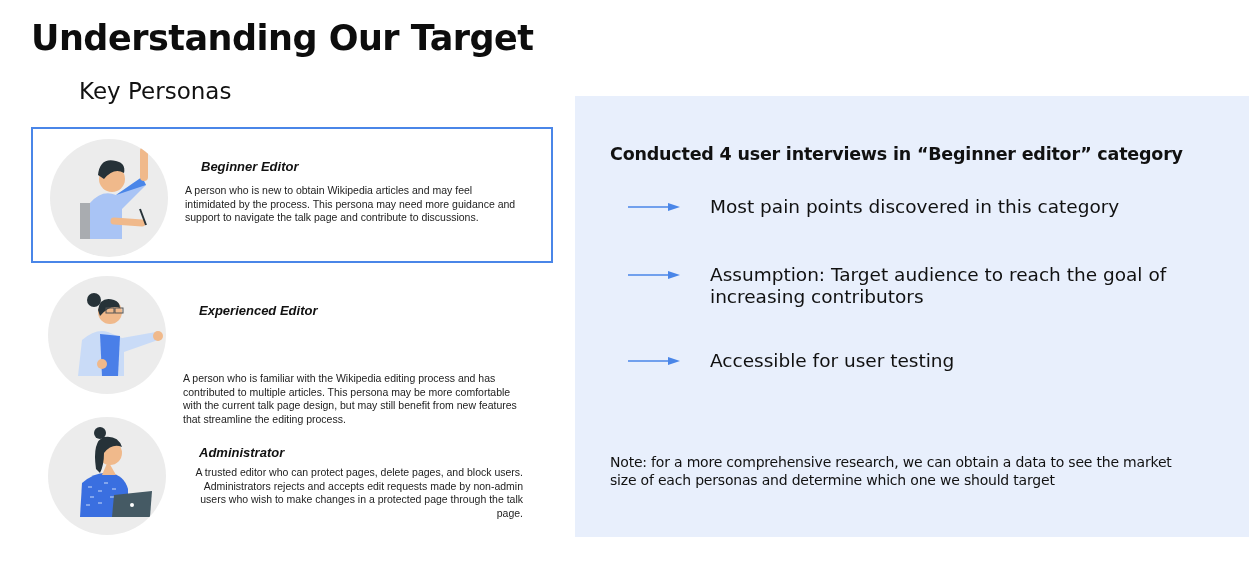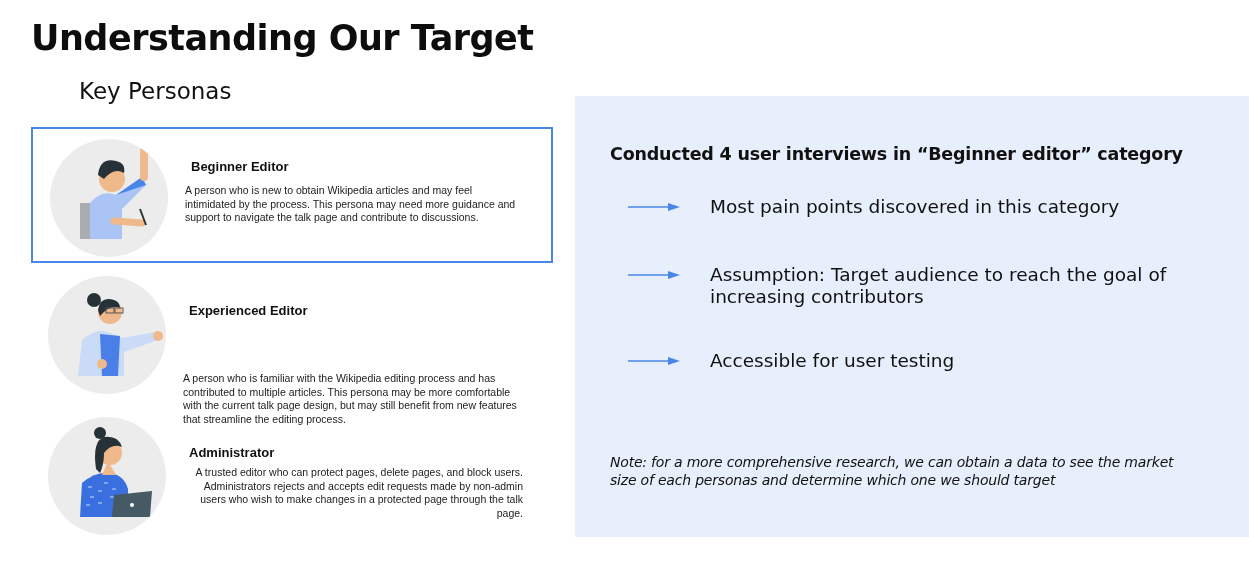--- a/index.html
+++ b/index.html
@@ -6,29 +6,29 @@
   html, body { width: 1249px; height: 570px; background: #ffffff; overflow: hidden; }
   body { position: relative; font-family: "Liberation Sans", sans-serif; color: #111; }
 
   .title { position: absolute; left: 31px; top: 18px; font-size: 35px; font-weight: 700; font-family: "DejaVu Sans", sans-serif; letter-spacing: -0.5px; color: #0d0d0d; }
   .subtitle { position: absolute; left: 31px; top: 78px; font-size: 23px; font-family: "DejaVu Sans", sans-serif; color: #111; margin-left: 48px; }
 
   .persona { position: absolute; left: 31px; width: 522px; height: 136px; }
   .persona.selected { border: 2.5px solid #4a86e8; }
   .avatar { position: absolute; left: 17px; top: 10px; width: 118px; height: 118px; border-radius: 50%; background: #ececec; overflow: hidden; }
   .avatar svg { width: 100%; height: 100%; display: block; }
-  .p-name { position: absolute; left: 158px; font-size: 13px; font-weight: 700; color: #111; }
+  .p-name { position: absolute; left: 168px; font-size: 13px; font-weight: 700; color: #111; font-style: italic; }
   .p-desc { position: absolute; left: 152px; width: 340px; font-size: 10.5px; line-height: 13.5px; color: #222; }
 
   .panel { position: absolute; left: 575px; top: 96px; width: 764px; height: 441px; background: #e8effc; }
   .panel-title { position: absolute; left: 35px; top: 48px; font-size: 17.5px; font-weight: 700; font-family: "DejaVu Sans", sans-serif; color: #111; letter-spacing: -0.2px; }
   .bullet { position: absolute; left: 53px; width: 560px; }
   .arrow { position: absolute; left: 0; width: 52px; height: 10px; }
   .bullet-text { position: absolute; left: 82px; width: 470px; font-size: 18.5px; line-height: 22px; font-family: "DejaVu Sans", sans-serif; color: #111; }
-  .note { position: absolute; left: 35px; top: 357px; width: 590px; font-size: 14px; line-height: 18px; font-style: italic; font-family: "DejaVu Sans", sans-serif; color: #111; letter-spacing: -0.2px; }
+  .note { position: absolute; left: 35px; top: 357px; width: 590px; font-size: 14px; line-height: 18px; font-family: "DejaVu Sans", sans-serif; color: #111; letter-spacing: -0.2px; }
 </style>
 </head>
 <body>
 
 <div class="title">Understanding Our Target</div>
 <div class="subtitle">Key Personas</div>
 
 <div class="persona selected" style="top:127px;">
   <div class="avatar">
     <svg viewBox="0 0 118 118">

